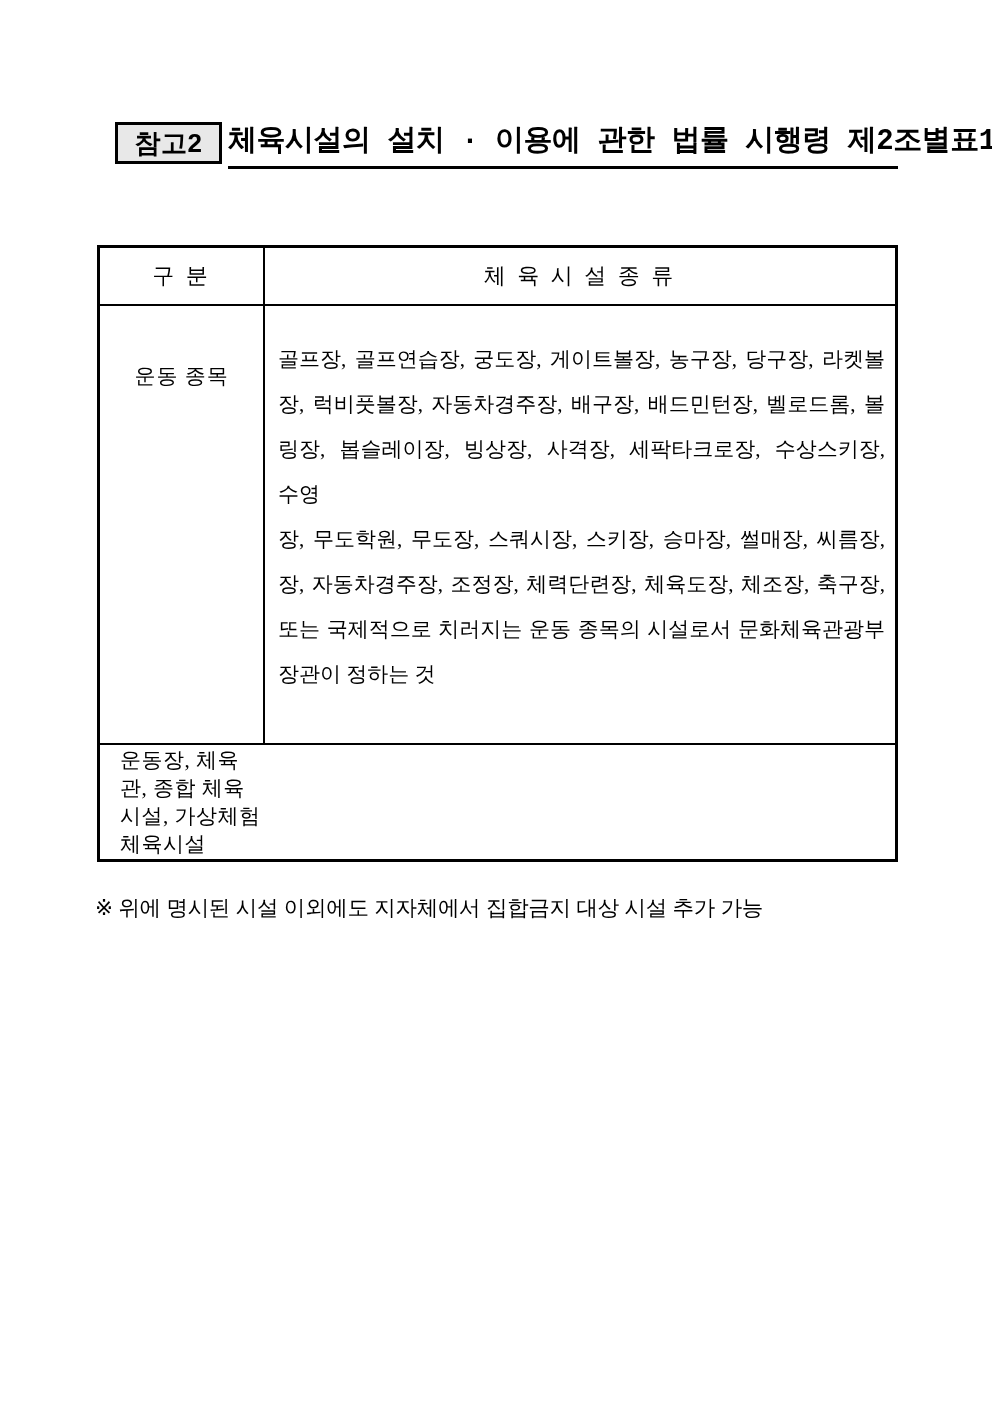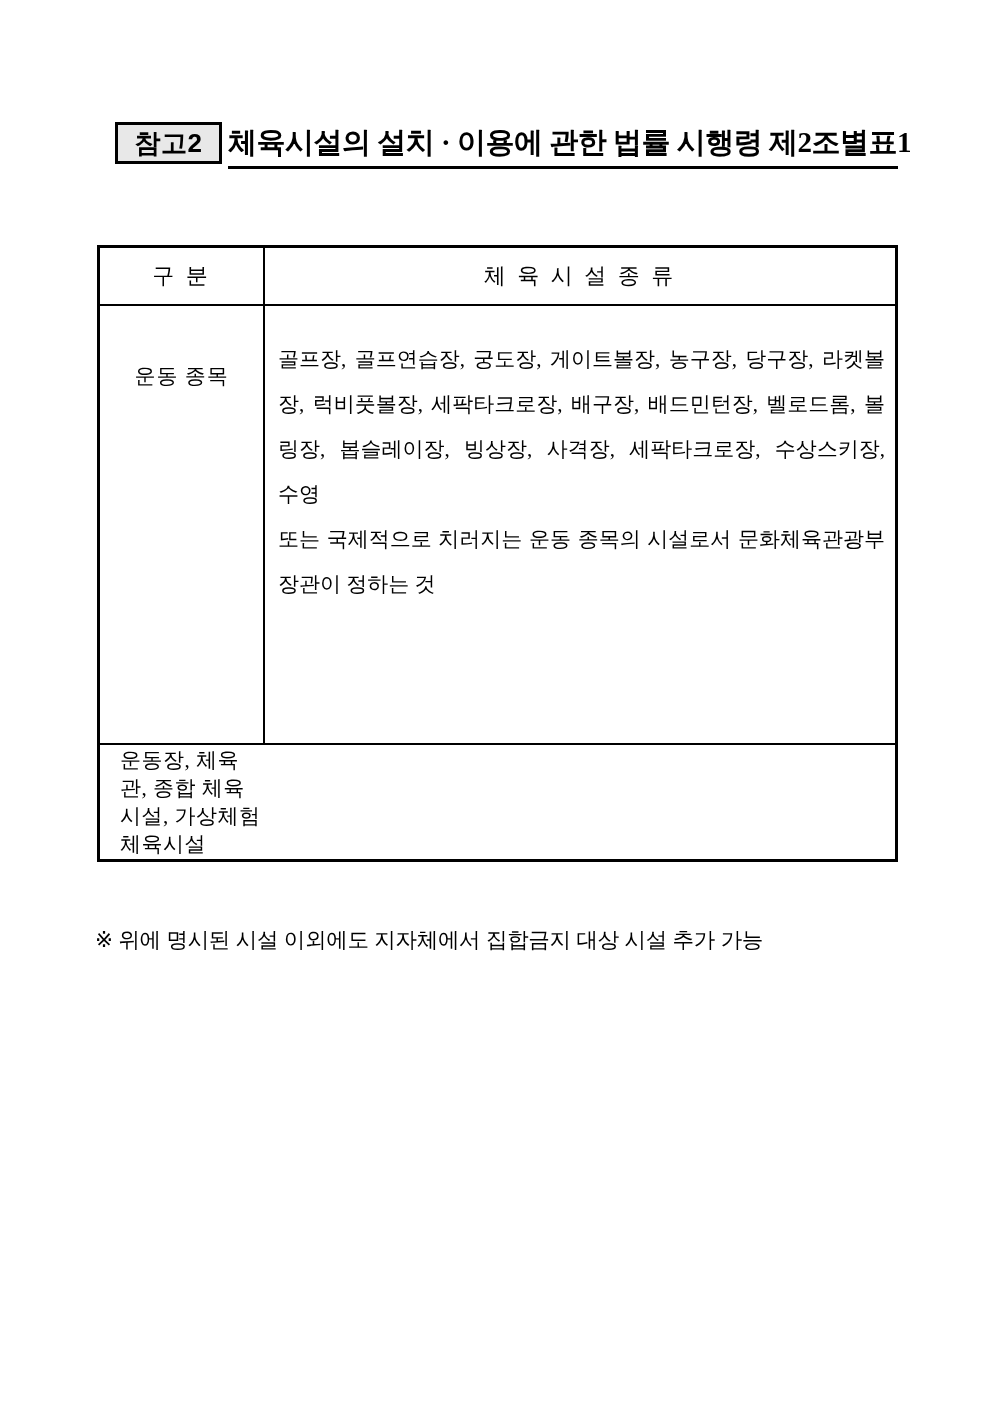--- a/index.html
+++ b/index.html
@@ -37,21 +37,21 @@
   }
   .title-wrap {
     position: absolute;
     left: 228px;
     top: 120px;
     width: 670px;
     height: 49px;
     border-bottom: 3px solid var(--border);
   }
   .title {
-    font-family: Liberation Serif, serif;
+    font-family: Liberation Mono, monospace;
     font-weight: bold;
     font-size: 29px;
     line-height: 44px;
     text-align: center;
     letter-spacing: -0.5px;
     white-space: nowrap;
   }
   
   .facility-table {
     position: absolute;
@@ -111,21 +111,20 @@
   
   .footnote {
     position: absolute;
     left: 95px;
     top: 894px;
     font-family: "Liberation Sans", "DejaVu Sans", sans-serif;
     font-size: 21.5px;
     line-height: 28px;
     letter-spacing: -0.3px;
     white-space: nowrap;
-    margin-top: 32px;
   }
 </style>
 </head>
 <body>
 
 <div class="page">
 
   <div class="badge">참고2</div>
 
   <div class="title-wrap">
@@ -133,22 +132,24 @@
   </div>
 
   <div class="facility-table">
 
     <div class="cell col1 row-hdr hdr-cell">구 분</div>
     <div class="cell row-hdr hdr-cell">체 육 시 설 종 류</div>
 
     <div class="cell col1 row-mid label-top">운동 종목</div>
     <div class="cell row-mid content-lines">
       <div class="line">골프장, 골프연습장, 궁도장, 게이트볼장, 농구장, 당구장, 라켓볼</div>
-      <div class="line">장, 럭비풋볼장, 세팍타크로장, 배구장, 배드민턴장, 벨로드롬, 볼</div>
+      <div class="line">장, 럭비풋볼장, 자동차경주장, 배구장, 배드민턴장, 벨로드롬, 볼</div>
       <div class="line">링장, 봅슬레이장, 빙상장, 사격장, 세팍타크로장, 수상스키장, 수영</div>
+      <div class="line">장, 무도학원, 무도장, 스쿼시장, 스키장, 승마장, 썰매장, 씨름장,</div>
+      <div class="line">장, 자동차경주장, 조정장, 체력단련장, 체육도장, 체조장, 축구장,</div>
       <div class="line">또는 국제적으로 치러지는 운동 종목의 시설로서 문화체육관광부</div>
       <div class="line last">장관이 정하는 것</div>
     </div>
 
     <div class="cell content-single">운동장, 체육관, 종합 체육시설, 가상체험 체육시설</div>
 
   </div>
 
   <p class="footnote">※ 위에 명시된 시설 이외에도 지자체에서 집합금지 대상 시설 추가 가능</p>
 

